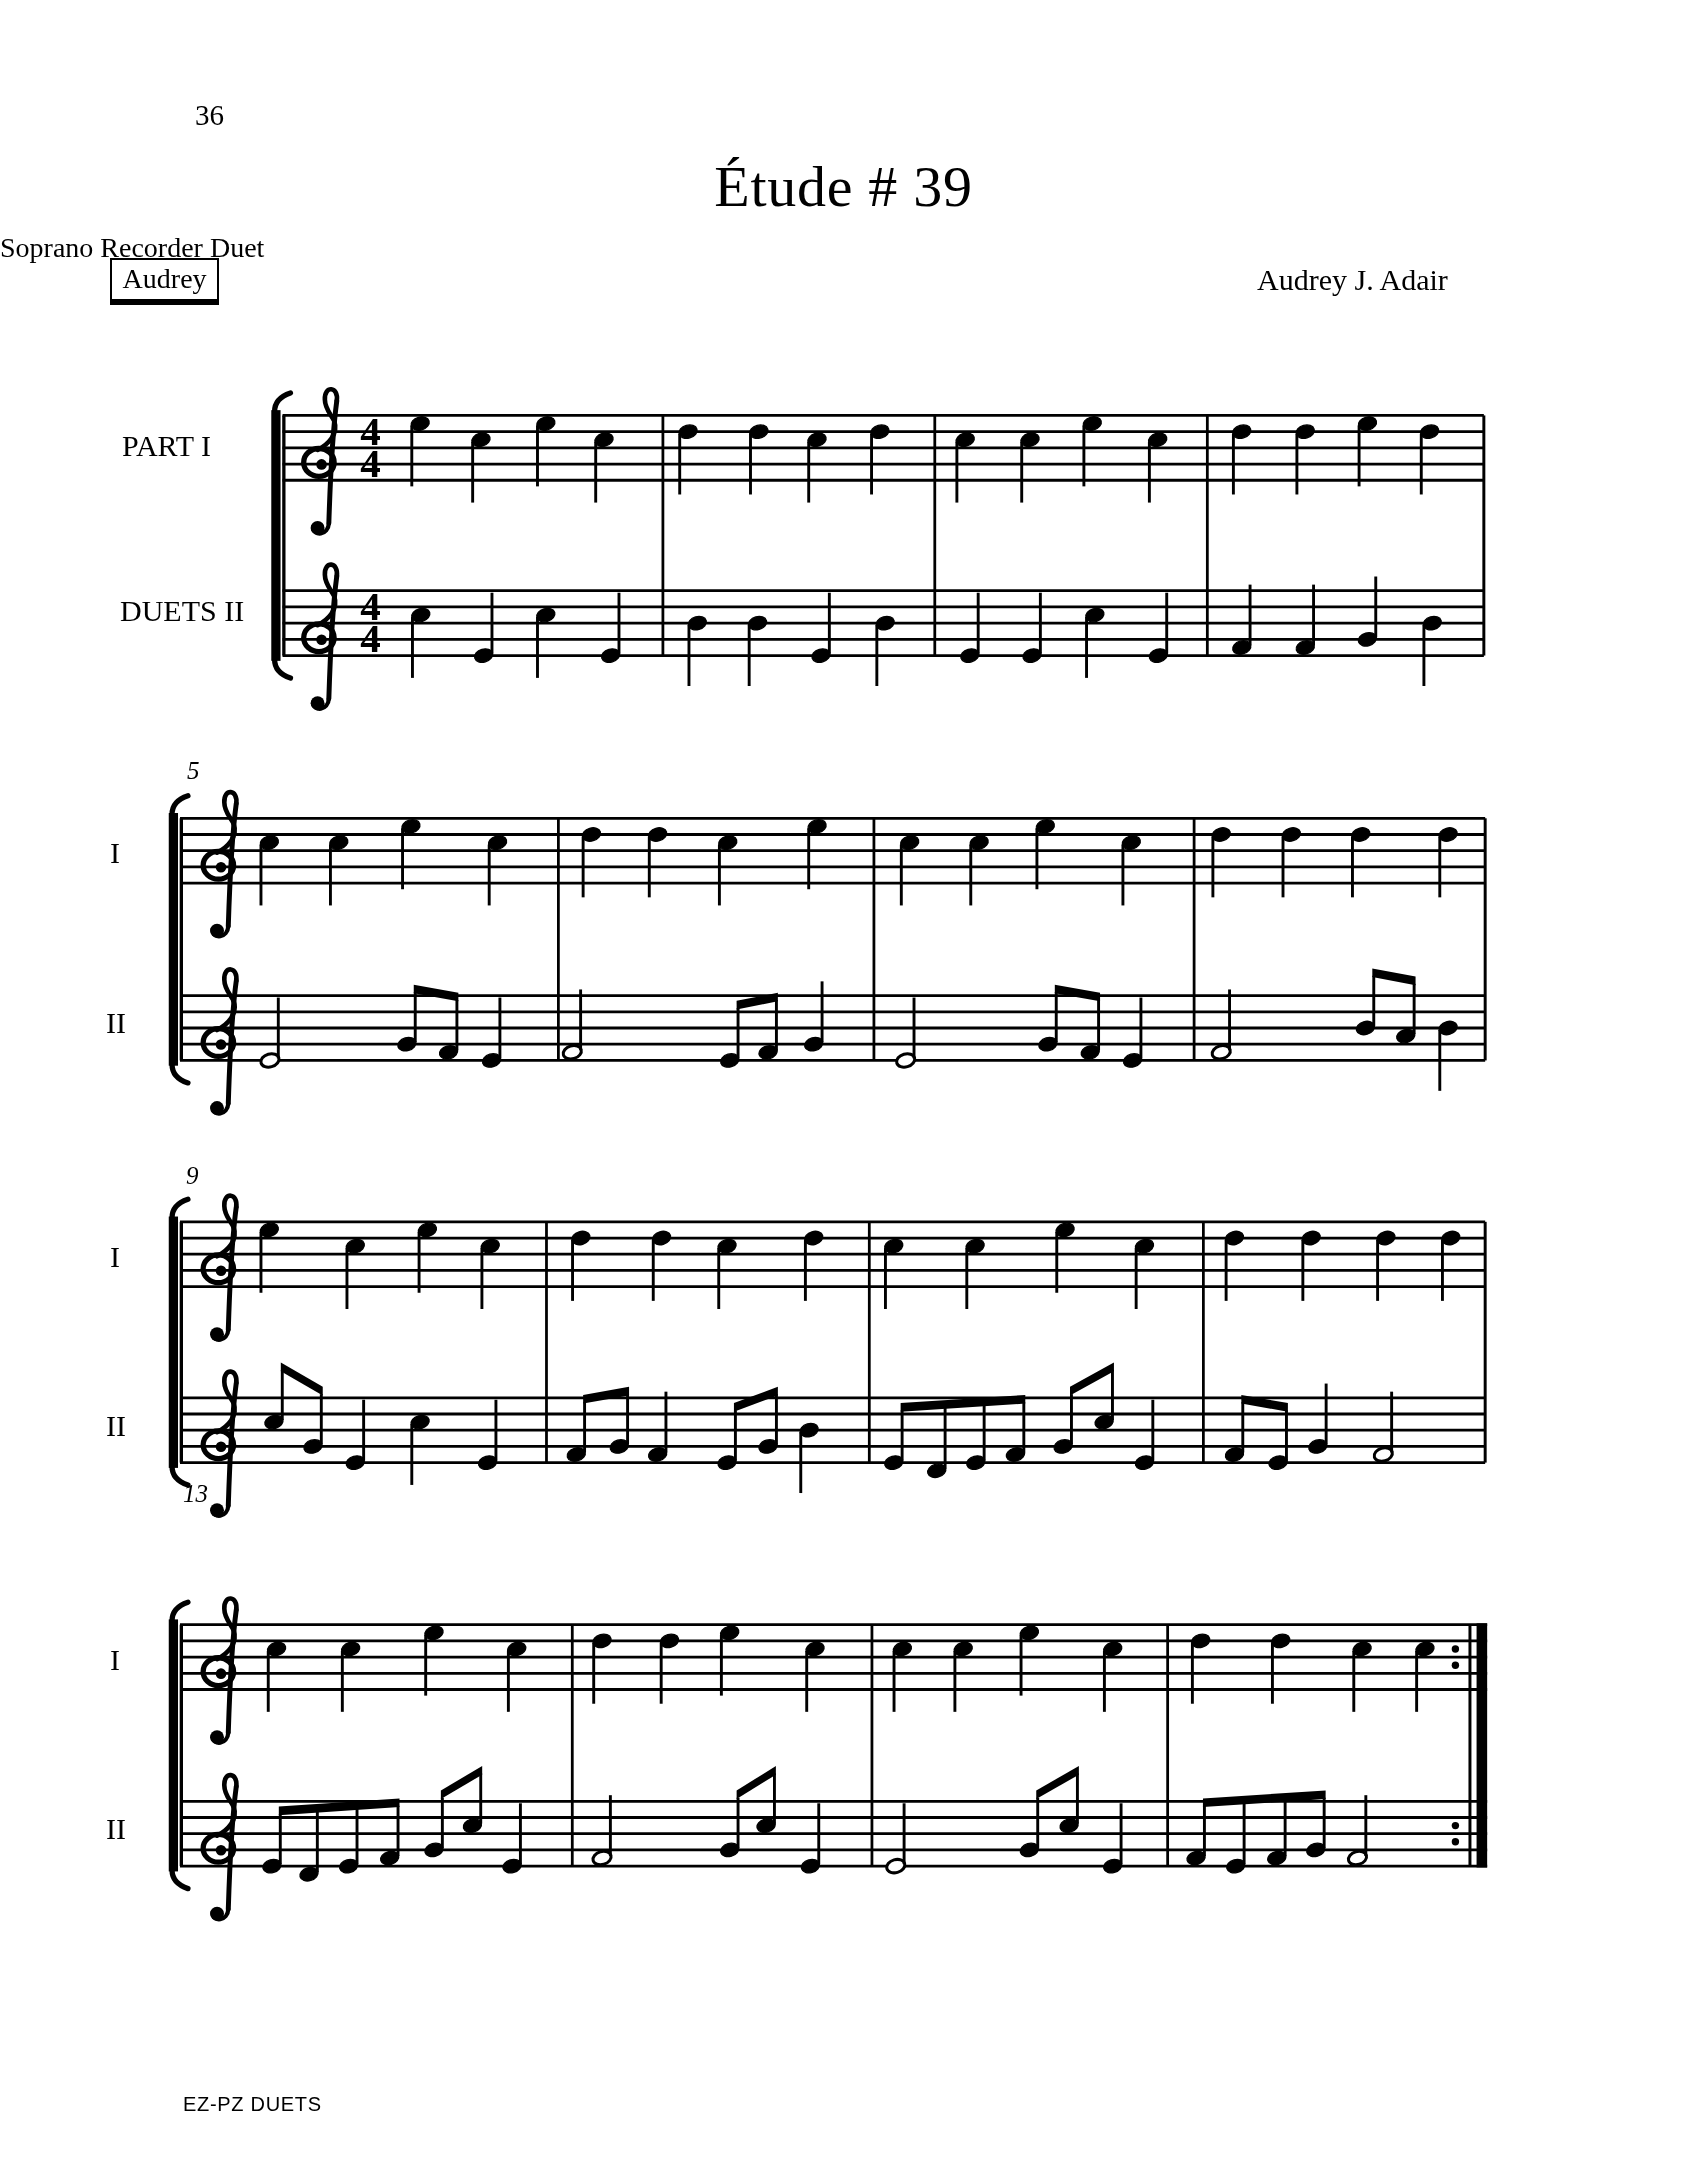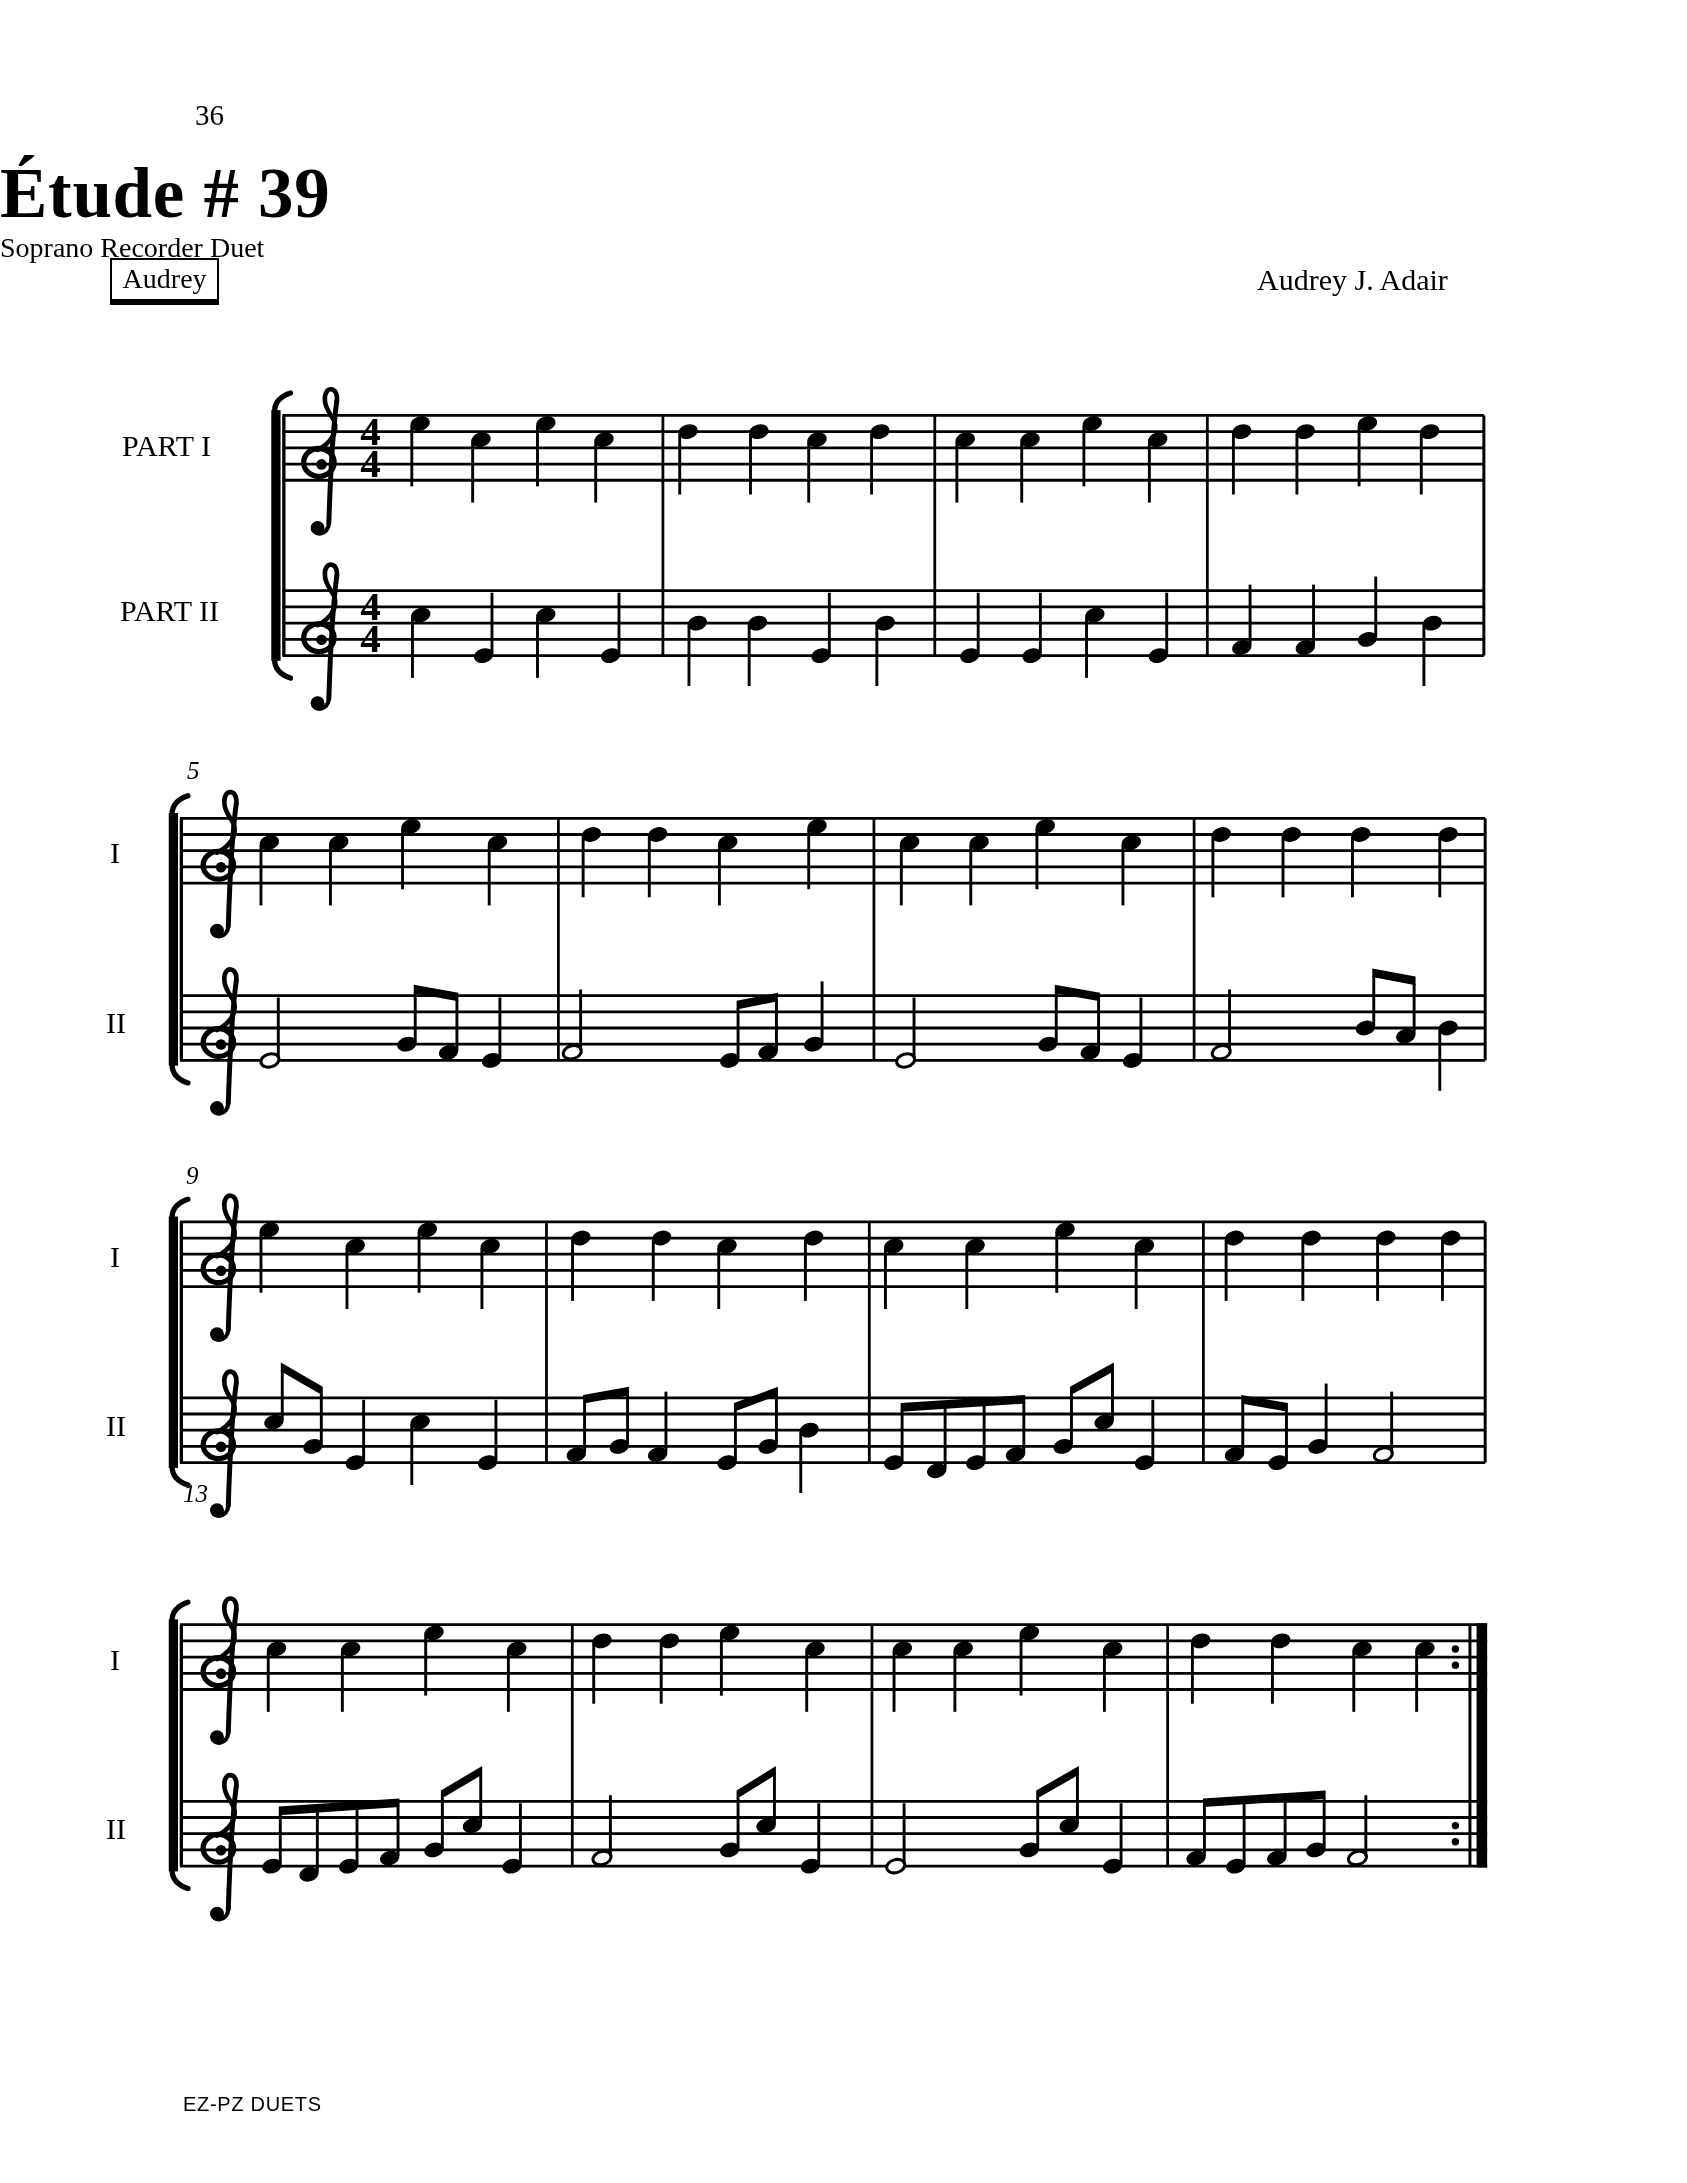--- a/index.html
+++ b/index.html
@@ -1,20 +1,20 @@
 <!DOCTYPE html>
 <html style="font-size:10.6px"><head>
 <meta charset="utf-8">
 <style>
   html,body{margin:0;padding:0;background:#e8e8e8;}
   #page{position:relative;width:1687px;height:2183px;background:#ffffff;overflow:hidden;
         font-family:"Liberation Serif", serif; color:#000;}
   .abs{position:absolute;}
   #page-number{left:195px;top:99px;font-size:29px;}
-  #title{left:0;right:0;top:153px;font-size:71px;font-weight:bold;letter-spacing:0.7px;}
+  #title{left:0;right:0;top:153px;text-align:center;font-size:58px;font-weight:normal;letter-spacing:0.7px;}
   #subtitle{left:0;right:0;top:232px;font-size:28px;}
   #score-box{left:110px;top:258px;font-size:28px;padding:2.6px 10.6px 4px 10.6px;
              border:2.6px solid #000;border-bottom:6.6px solid #000;}
   #composer{left:1257px;top:263px;font-size:30px;}
   #footer{left:183px;top:2093px;font-family:"Liberation Sans", sans-serif;font-size:20px;letter-spacing:0.7px;}
   .staff-label{position:absolute;font-size:30px;white-space:nowrap;}
   .measure-number{position:absolute;font-size:25px;font-style:italic;}
   svg{position:absolute;left:0;top:0;}
 </style>
 </head>
@@ -565,21 +565,21 @@
           <ellipse cx="1989" cy="2796.5" rx="14" ry="9.8" transform="rotate(-16 1989 2796.5)" fill="#000000" stroke="#000000" stroke-width="2"></ellipse>
           <line x1="2001.6" y1="2793.5" x2="2001.6" y2="2717.5" stroke="#000000" stroke-width="4.4"></line>
           <polygon points="1818.3999999999999,2718.75 2003.8,2706.5 2003.8,2719.5 1818.3999999999999,2731.75" fill="#000000"></polygon>
           <ellipse cx="2052" cy="2808.75" rx="14" ry="9.8" transform="rotate(-16 2052 2808.75)" fill="#ffffff" stroke="#000000" stroke-width="4.6"></ellipse>
           <line x1="2064.6" y1="2805.75" x2="2064.6" y2="2713.75" stroke="#000000" stroke-width="4.4"></line>
         </g>
       </g>
     </svg>
   <div class="abs" id="footer">EZ-PZ DUETS</div>
 <div class="staff-label" style="left: 122px; top: 429px;">PART I</div>
-    <div class="staff-label" style="left: 120px; top: 594px;">PART II</div>
+    <div class="staff-label" style="left: 120px; top: 594px;">DUETS II</div>
     <div class="staff-label" style="left: 110px; top: 836px;">I</div>
     <div class="staff-label" style="left: 106px; top: 1006px;">II</div>
     <div class="measure-number" style="left: 187px; top: 757px;">5</div>
     <div class="staff-label" style="left: 110px; top: 1240px;">I</div>
     <div class="staff-label" style="left: 106px; top: 1409px;">II</div>
     <div class="measure-number" style="left: 186px; top: 1162px;">9</div>
     <div class="staff-label" style="left: 110px; top: 1643px;">I</div>
     <div class="staff-label" style="left: 106px; top: 1812px;">II</div>
     <div class="measure-number" style="left: 183px; top: 1480px;">13</div>
   </div>

